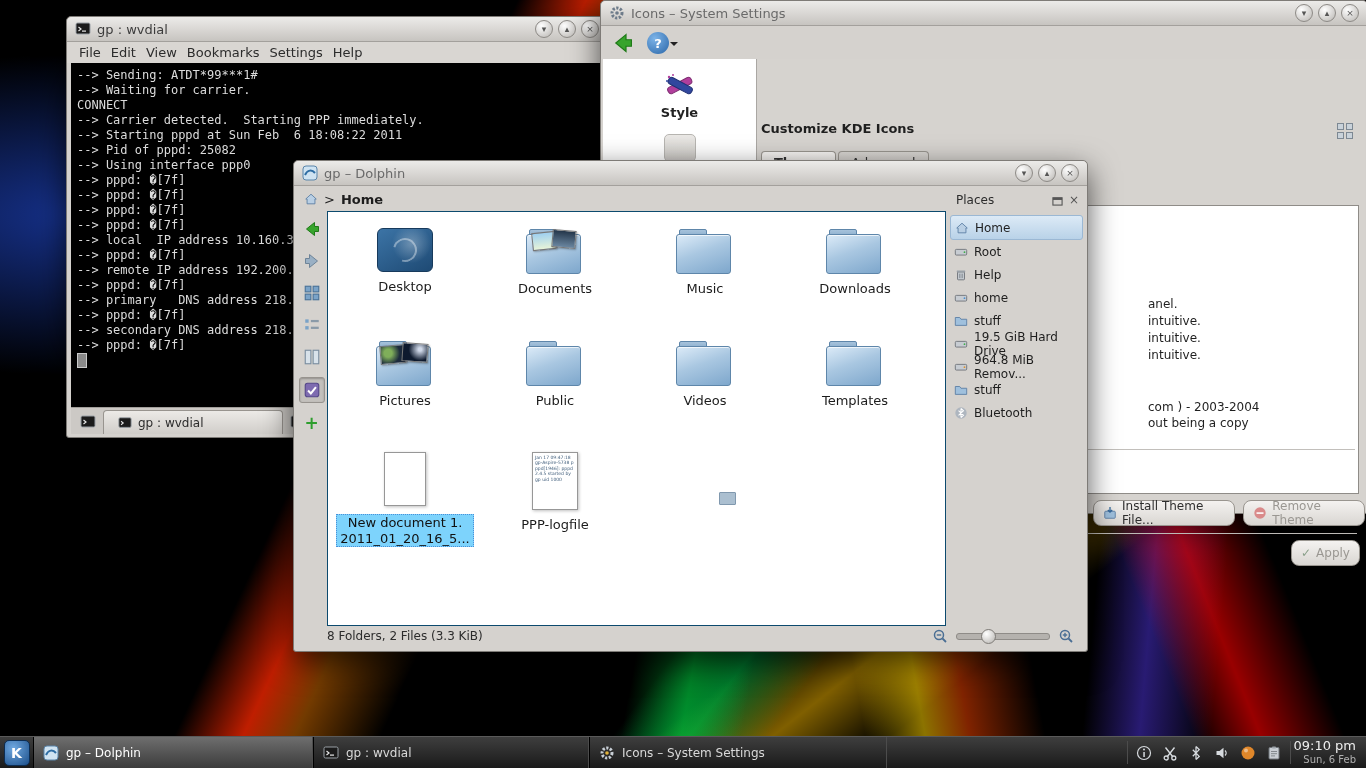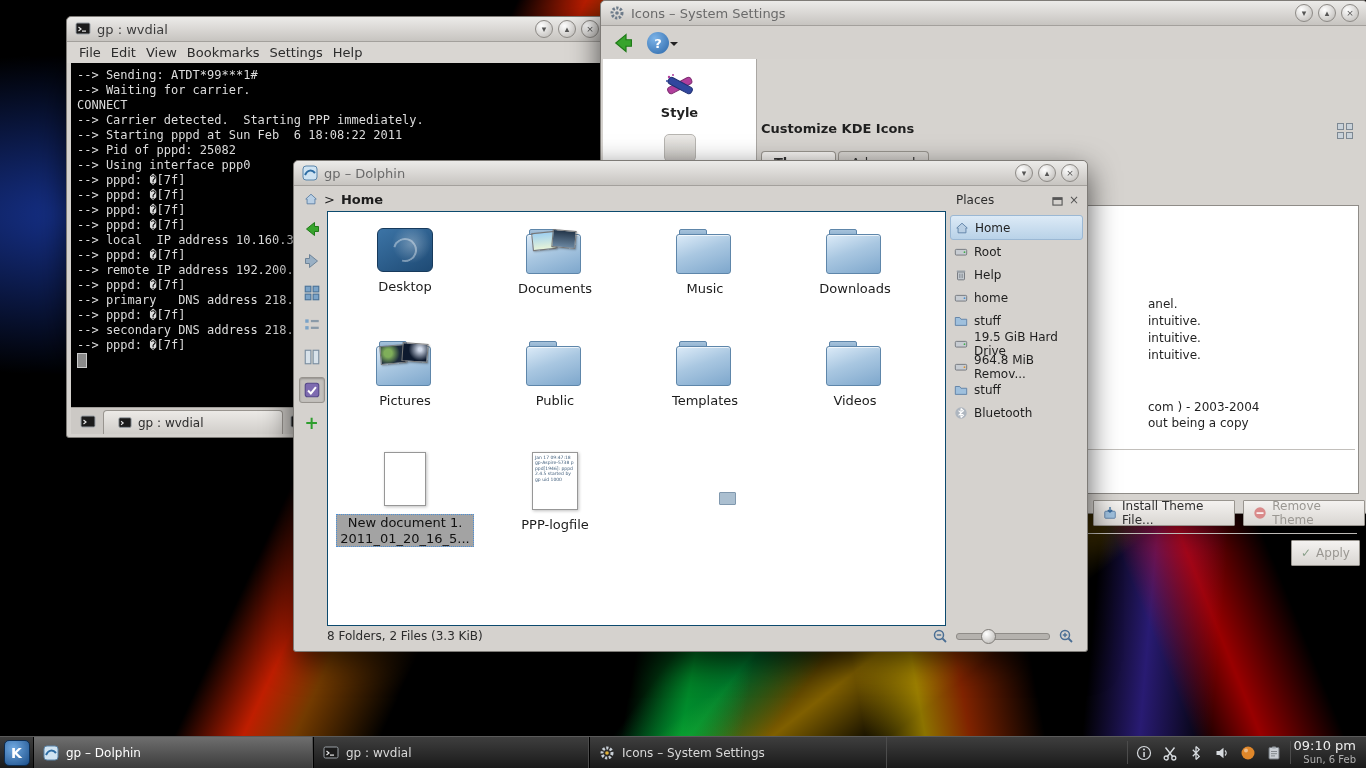--- a/index.html
+++ b/index.html
@@ -25,21 +25,21 @@
   .titlebar{height:24px;display:flex;align-items:center;gap:6px;padding:0 8px;
             background:linear-gradient(#ecebe9,#c7c4c0);border-bottom:1px solid #a3a09c;
             border-radius:5px 5px 0 0;font-size:13px;color:#3c3c3c;}
   .titlebar .wtitle{white-space:nowrap;overflow:hidden;}
   .winbtns{margin-left:auto;display:flex;gap:5px;}
   .wbtn{width:16px;height:16px;border-radius:50%;border:1px solid #8d8a86;color:#555;
         background:radial-gradient(circle at 35% 30%, #fefefe, #b9b6b2);
         display:flex;align-items:center;justify-content:center;font-size:9px;line-height:1;}
 
   .oxy-btn{display:inline-flex;align-items:center;gap:5px;height:24px;padding:0 9px;font-size:12px;
-           background:linear-gradient(#f4f2f0,#d9d6d2);border:1px solid #99958f;border-radius:1px;color:#2e2e2e;}
+           background:linear-gradient(#f4f2f0,#d9d6d2);border:1px solid #99958f;border-radius:8px;color:#2e2e2e;}
   .oxy-btn.disabled{color:#9a9792;}
 
   
   .term-menu{display:flex;gap:10px;padding:3px 12px;background:#d9d6d2;font-size:13px;color:#2c2c2c;}
   .term-screen{position:absolute;left:4px;right:4px;top:46px;bottom:30px;background:#000;
                padding:5px 6px;font-family:"DejaVu Sans Mono","Liberation Mono",monospace;
                font-size:12px;line-height:15px;color:#dcdcdc;overflow:hidden;}
   .term-screen div{white-space:pre;}
   .term-cursor{display:inline-block;width:8px;height:13px;border:1px solid #c9c9c9;background:#8a8a8a;vertical-align:middle;}
   .term-tabbar{position:absolute;left:4px;right:4px;bottom:3px;height:26px;background:#ccc9c5;
@@ -93,21 +93,21 @@
                  box-shadow:inset 0 1px 0 rgba(255,255,255,.7);}
   .thumb{position:absolute;border:1px solid #777;box-shadow:1px 1px 2px rgba(0,0,0,.3);}
   .icon-desktop{position:relative;width:54px;height:42px;border-radius:6px;border:1px solid #173a5c;
                 background:radial-gradient(circle at 62% 35%, rgba(255,255,255,.3), transparent 45%),
                            linear-gradient(150deg,#3c74a6,#1e4a74);}
   .icon-desktop::after{content:"";position:absolute;left:15px;top:9px;width:20px;height:20px;border-radius:50%;
                 border:2.5px solid rgba(255,255,255,.38);border-left-color:transparent;transform:rotate(-30deg);}
   .page{position:relative;width:40px;height:52px;background:#fff;border:1px solid #979797;
         box-shadow:1px 1px 3px rgba(0,0,0,.25);}
   .page.preview{font-size:4.5px;line-height:1.2;color:#44617e;padding:2px;overflow:hidden;word-break:break-all;}
-  .sel-label{margin-top:8px;background:#a3a3a3;border:1px dotted #4a90d9;padding:0 3px;
+  .sel-label{margin-top:8px;background:#7dd3fc;border:1px dotted #4a90d9;padding:0 3px;
              font-size:13px;line-height:1.2;color:#111;text-align:center;}
   .stray{position:absolute;left:391px;top:280px;width:15px;height:11px;background:#9db4c8;
          border:1px solid #6b87a0;border-radius:1px;opacity:.85;}
   .places{position:absolute;left:656px;top:30px;right:4px;bottom:28px;font-size:12px;}
   .places-head{display:flex;align-items:flex-end;gap:6px;padding:2px 4px 8px 6px;color:#2c2c2c;}
   .place-row{display:flex;align-items:center;gap:6px;height:23px;padding:0 4px;border-radius:3px;color:#1e1e1e;}
   .place-row.current{background:linear-gradient(#dcEAF6,#b9d2e8);background:linear-gradient(#dceaf6,#b9d2e8);
                      border:1px solid #9bb8d4;}
   .dv-status{position:absolute;left:3px;right:3px;bottom:3px;height:24px;display:flex;align-items:center;
              padding:0 10px 0 30px;font-size:12px;color:#2c2c2c;}
@@ -396,28 +396,28 @@
             <span class="ftab"></span>
             <span class="fbody"></span>
           </span>
         <span class="cell-label">Public</span>
       </div>
       <div class="cell">
         <span class="folder">
             <span class="ftab"></span>
             <span class="fbody"></span>
           </span>
+        <span class="cell-label">Videos</span>
+      </div>
+      <div class="cell">
+        <span class="folder">
+            <span class="ftab"></span>
+            <span class="fbody"></span>
+          </span>
         <span class="cell-label">Templates</span>
-      </div>
-      <div class="cell">
-        <span class="folder">
-            <span class="ftab"></span>
-            <span class="fbody"></span>
-          </span>
-        <span class="cell-label">Videos</span>
       </div>
 
       <div class="cell">
         <span class="page"></span>
         <span class="sel-label">
           <span>New document 1.</span><br>
           <span>2011_01_20_16_5...</span>
         </span>
       </div>
       <div class="cell">

